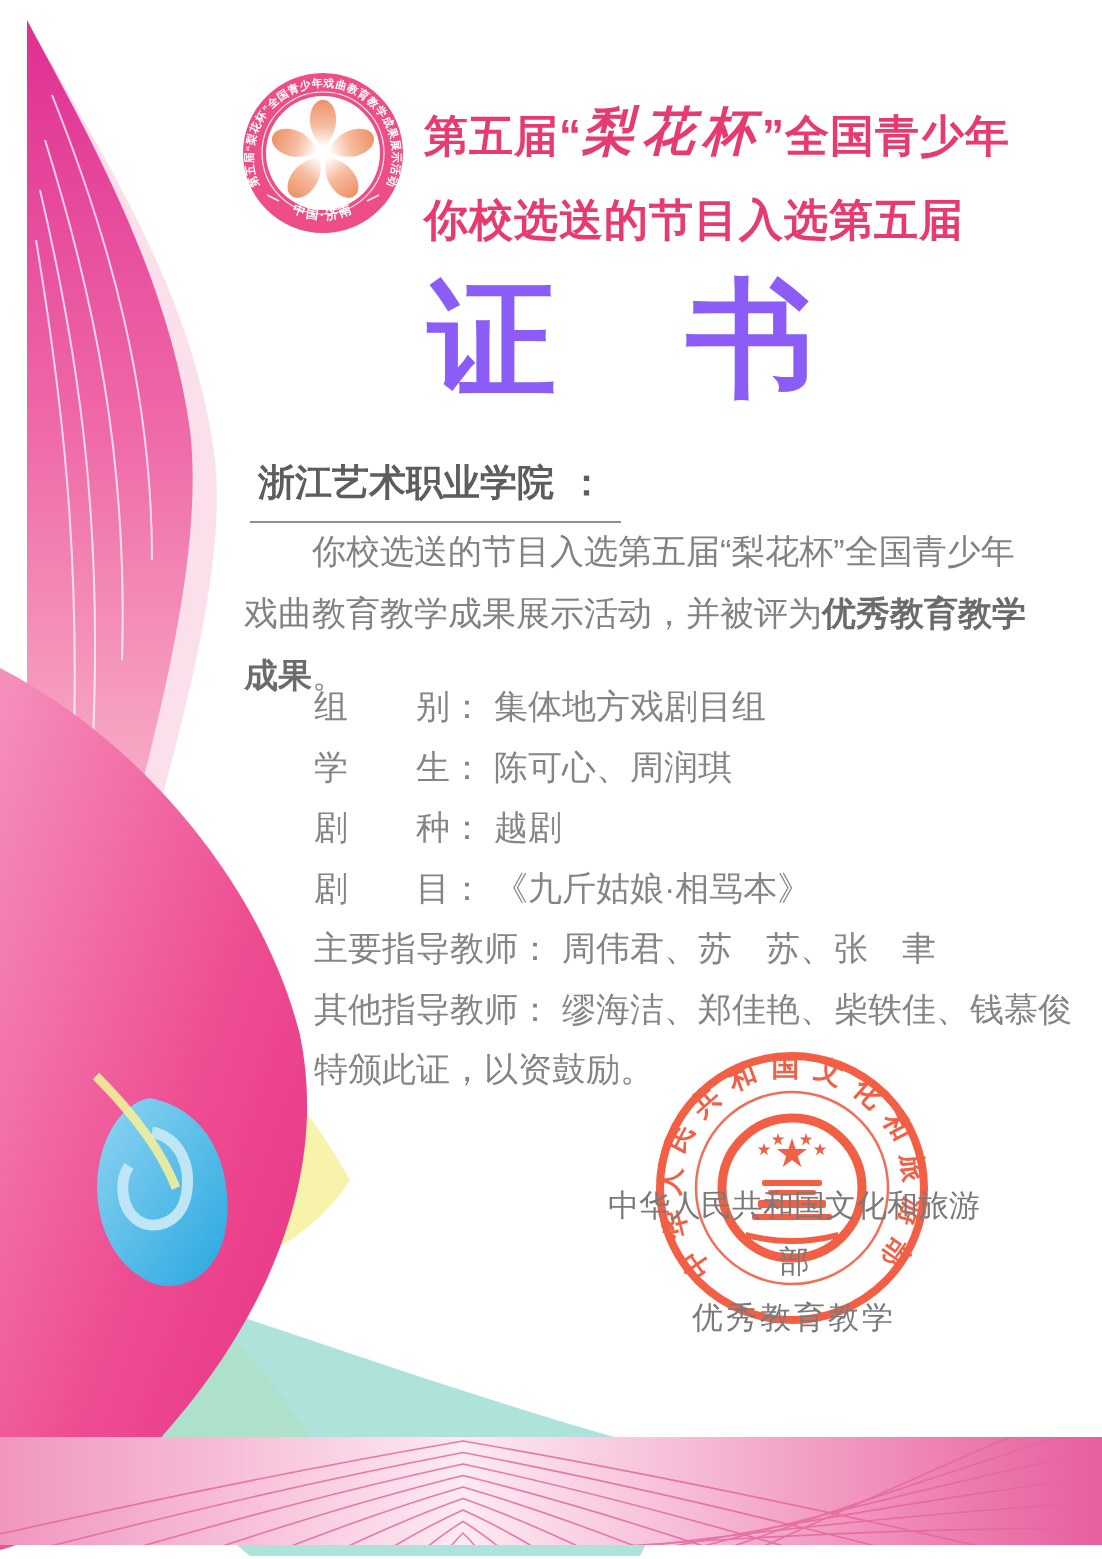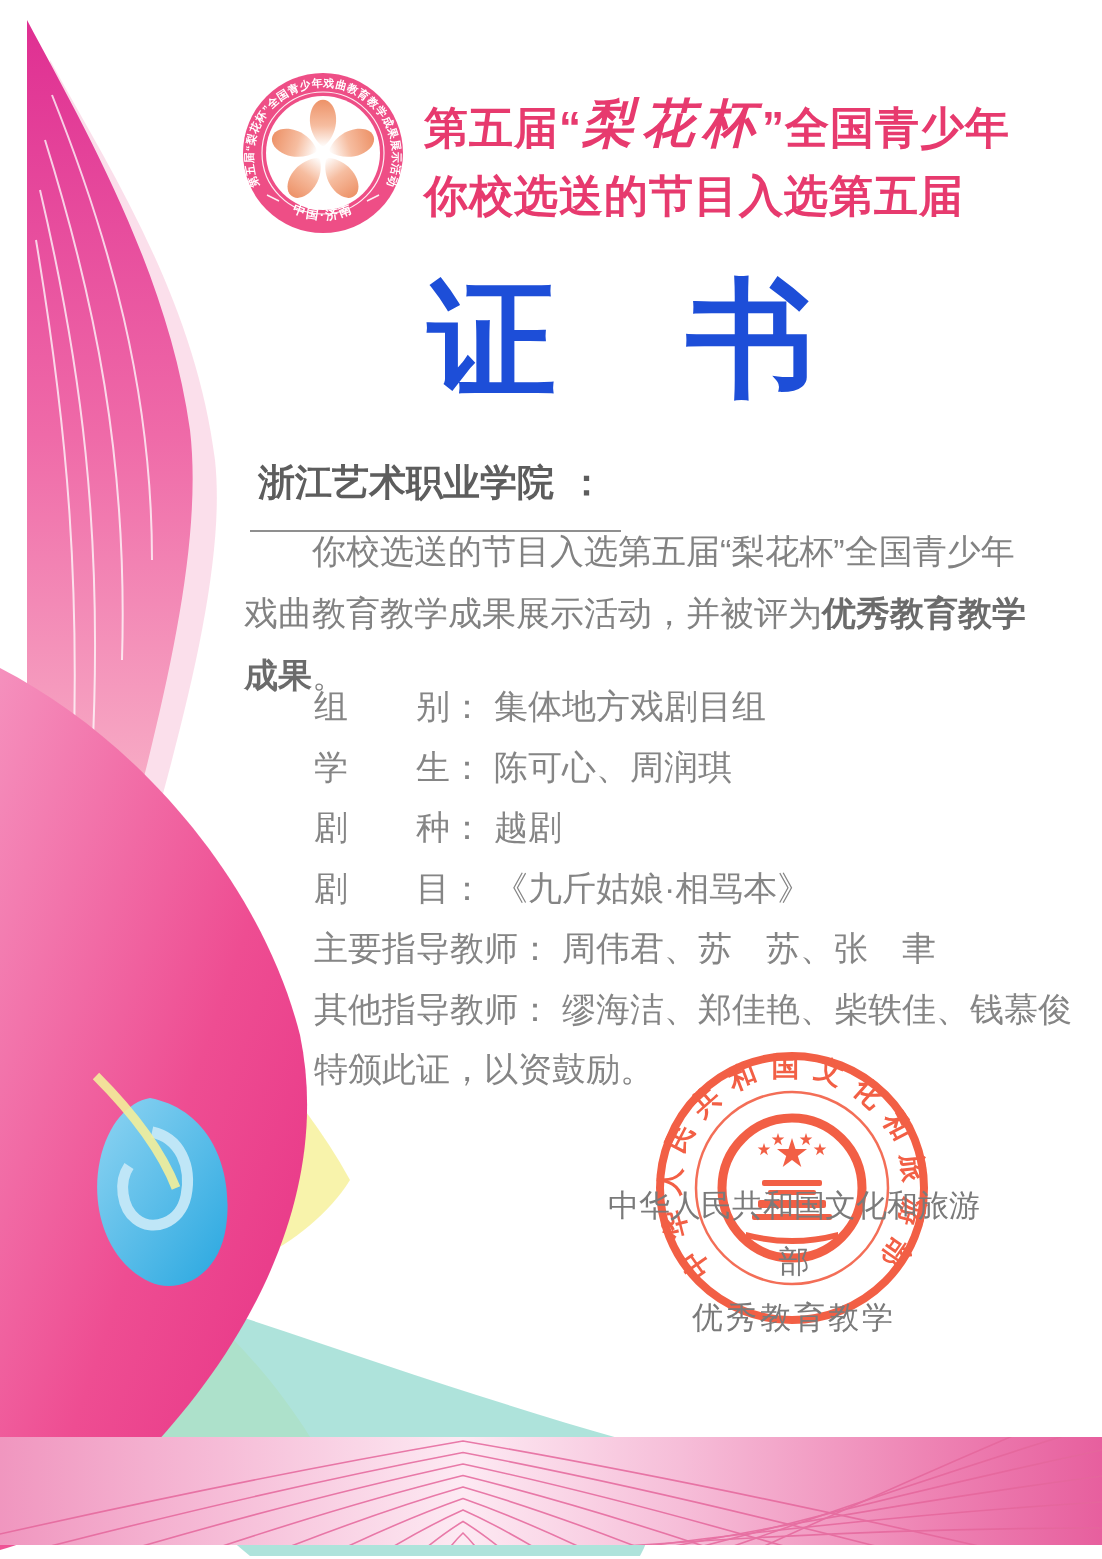--- a/index.html
+++ b/index.html
@@ -7,33 +7,33 @@
         font-family:"Liberation Sans",sans-serif;margin:0 auto;}
   .abs{position:absolute;}
 
   
   #bg-art{position:absolute;left:0;top:0;width:1102px;height:1559px;}
 
   
   .logo{left:240px;top:70px;width:166px;height:166px;}
 
   
-  .header{left:424px;top:92px;color:#e73a6e;font-weight:700;line-height:68px;
+  .header{left:424px;top:92px;color:#e73a6e;font-weight:700;line-height:84px;
           letter-spacing:1px;white-space:nowrap;}
   .header .ln{font-size:44px;}
   .header .script{font-family:"Liberation Serif",serif;font-style:italic;font-size:52px;
                   letter-spacing:8px;position:relative;top:-2px;}
 
   
   .cert-title{left:428px;top:270px;font-family:"Liberation Serif",serif;font-weight:700;
-              font-size:128px;line-height:1.1;color:#1d4ed8;letter-spacing:130px;white-space:nowrap;}
+              font-size:128px;line-height:1.1;color:#8b5cf6;letter-spacing:130px;white-space:nowrap;}
 
   
   .recipient{left:250px;top:458px;font-size:37px;font-weight:700;color:#5d5d5d;
-             border-bottom:2px solid #8f8f8f;padding:0 16px 22px 8px;white-space:nowrap;}
+             border-bottom:2px solid #8f8f8f;padding:0 16px 13px 8px;white-space:nowrap;}
   .recipient .colon{margin-left:14px;}
 
   
   .body-par{left:244px;top:520px;width:770px;font-size:34px;line-height:62px;color:#828282;}
   .body-par .l1{text-indent:68px;white-space:nowrap;}
   .body-par .ln{white-space:nowrap;}
   .bd{font-weight:700;color:#6b6b6b;}
 
   
   .details{left:314px;top:676px;font-size:34px;color:#858585;}

